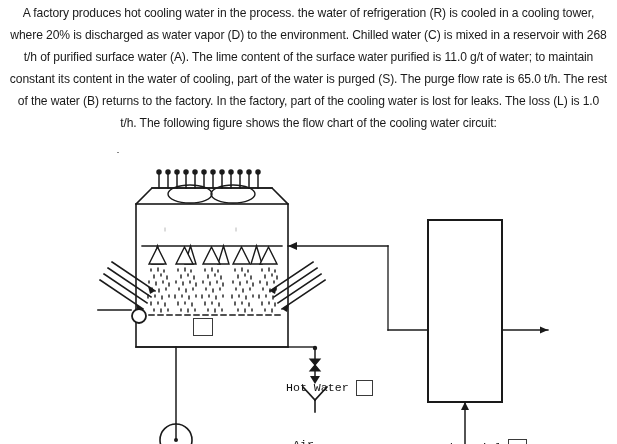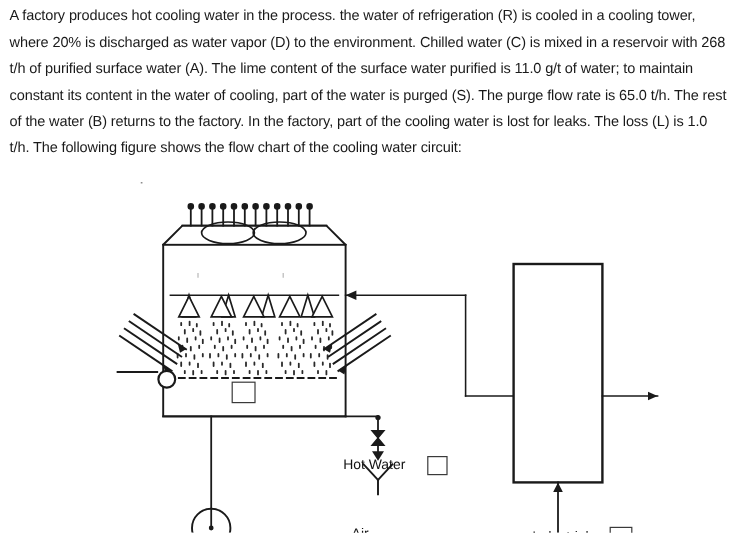--- a/index.html
+++ b/index.html
@@ -21,31 +21,32 @@
   }
   #problem-text {
     position: absolute;
     left: 8px;
     top: 2px;
     width: 601px;
     font-size: 12.1px;
     line-height: 22px;
     color: #1a1a1a;
     letter-spacing: -0.1px;
-    text-align: left;
+    text-align: center;
   }
   #problem-text p {
     margin: 0;
   }
   #figure {
     position: absolute;
     left: 0;
     top: 152px;
     width: 517px;
     height: 292px;
+    font-family: Liberation Mono, monospace;
   }
   #figure svg {
     display: block;
   }
   .fig-label {
     position: absolute;
     font-size: 11.6px;
     color: #111111;
     white-space: nowrap;
     line-height: 15px;

